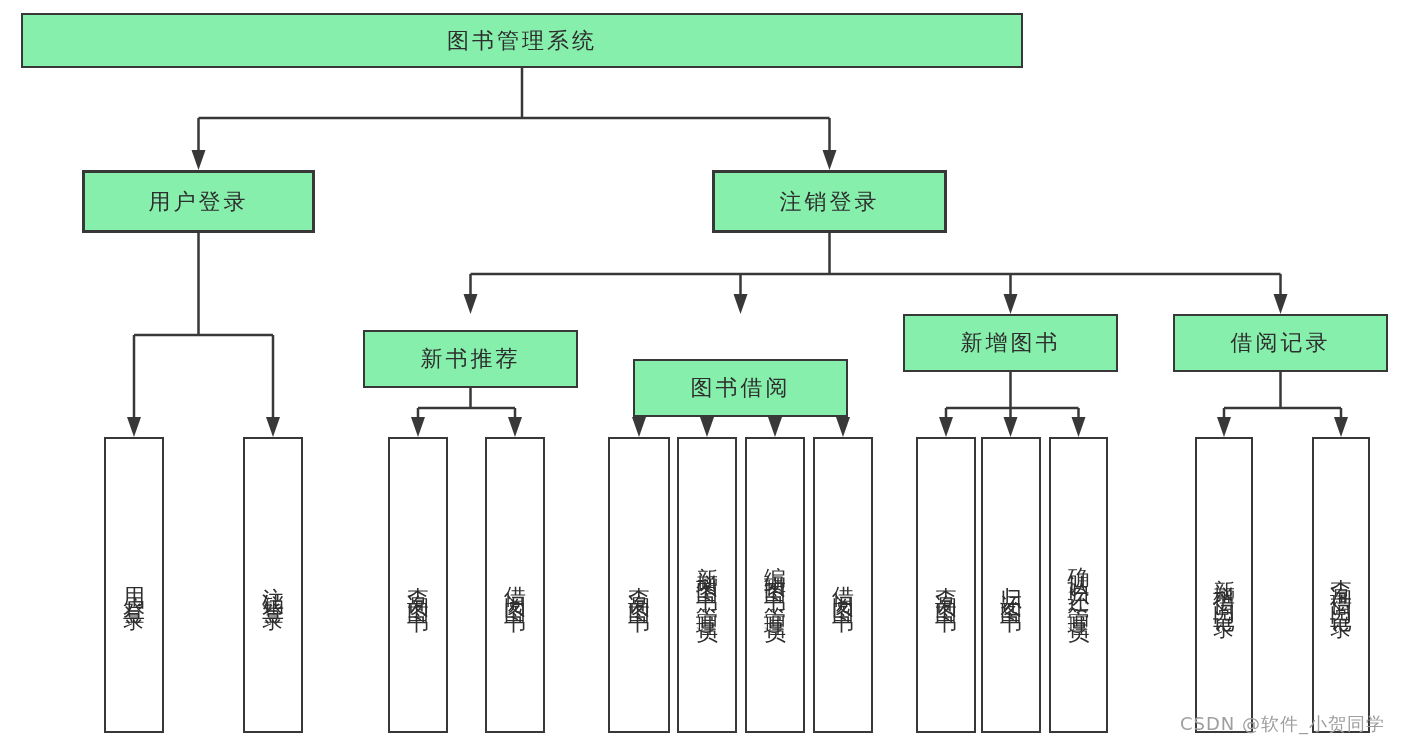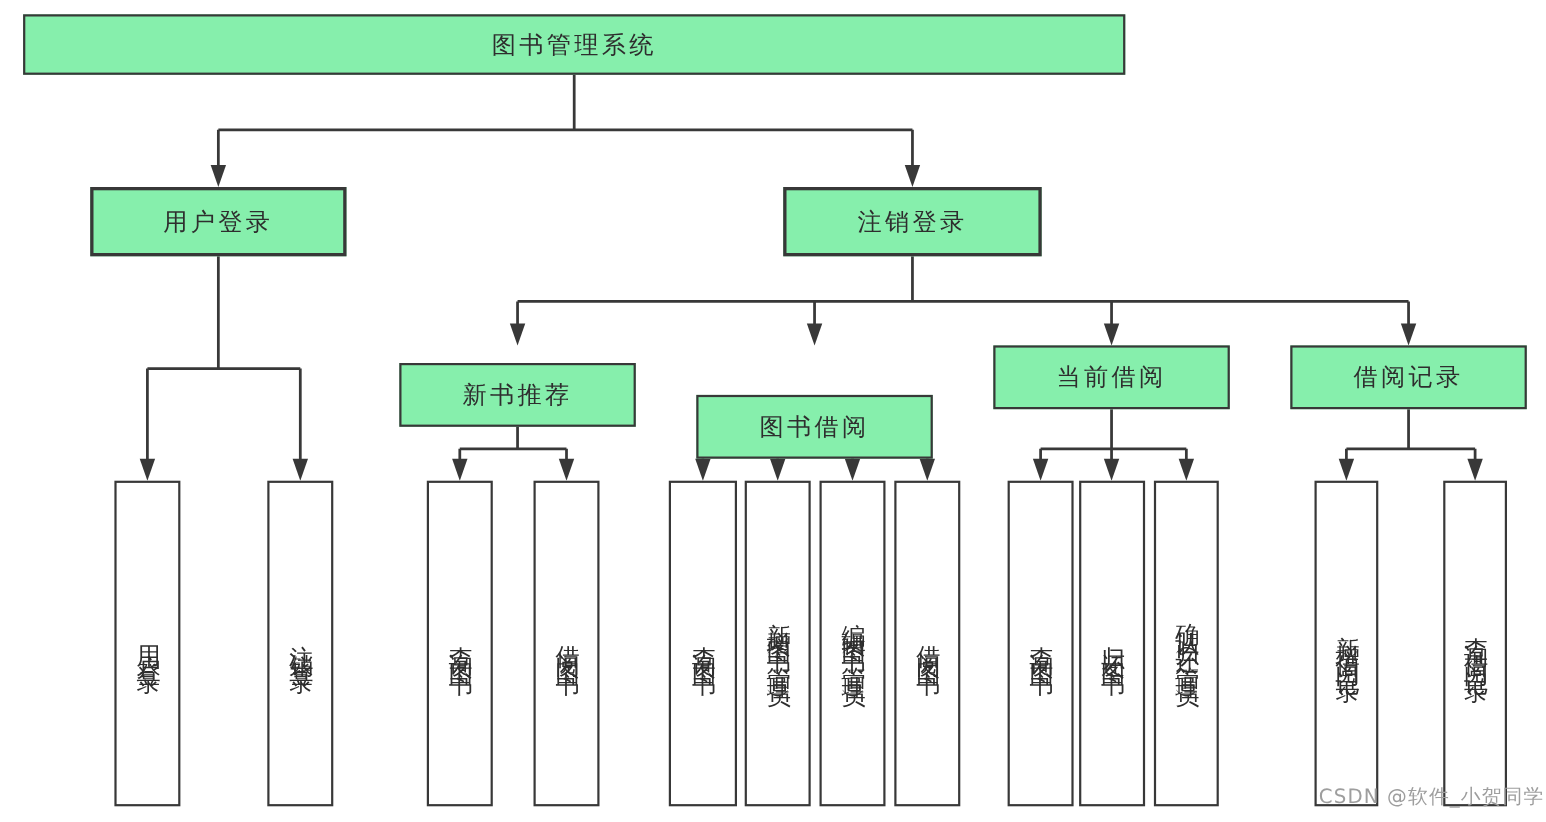--- a/index.html
+++ b/index.html
@@ -48,21 +48,21 @@
   .leaf span {
     writing-mode: vertical-rl;
     text-orientation: mixed;
     font-size: 22px;
     letter-spacing: 8px;
     color: #2e2e2e;
     line-height: 1;
   }
   .watermark {
     position: absolute;
-    right: 1px;
+    right: 20px;
     bottom: 11px;
     font-size: 18px;
     color: #9e9e9e;
     letter-spacing: 1px;
   }
 </style>
 </head>
 <body>
 
 <div class="stage">
@@ -100,21 +100,21 @@
     </g>
   </svg>
 
   <div class="node" style="left:21px; top:13px; width:1002px; height:55px;">图书管理系统</div>
 
   <div class="node lvl2" style="left:82px; top:170px; width:233px; height:63px;">用户登录</div>
   <div class="node lvl2" style="left:712px; top:170px; width:235px; height:63px;">注销登录</div>
 
   <div class="node" style="left:363px; top:330px; width:215px; height:58px;">新书推荐</div>
   <div class="node" style="left:633px; top:314px; width:215px; height:58px;margin-top:45px;">图书借阅</div>
-  <div class="node" style="left:903px; top:314px; width:215px; height:58px;">当前借阅</div>
+  <div class="node" style="left:903px; top:314px; width:215px; height:58px;">新增图书</div>
   <div class="node" style="left:1173px; top:314px; width:215px; height:58px;">借阅记录</div>
 
   <div class="leaf" style="left:104px; width:60px;">
     <span>用户登录</span>
   </div>
   <div class="leaf" style="left:243px; width:60px;">
     <span>注销登录</span>
   </div>
 
   <div class="leaf" style="left:388px; width:60px;">

